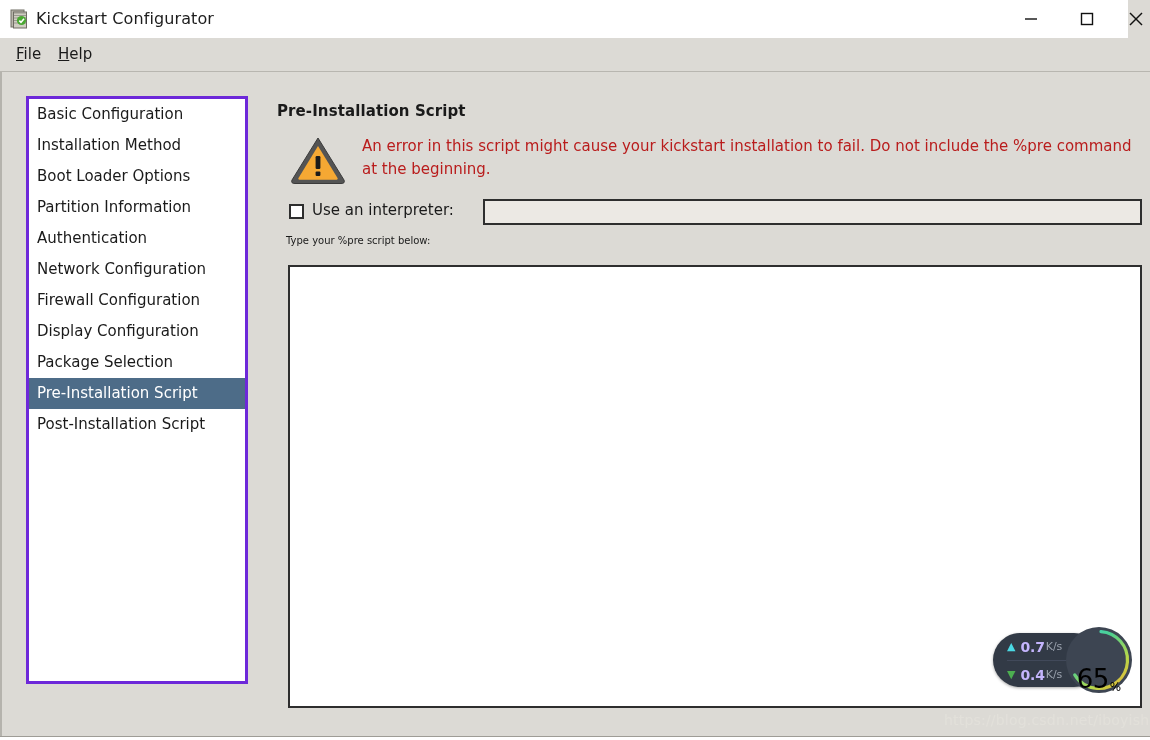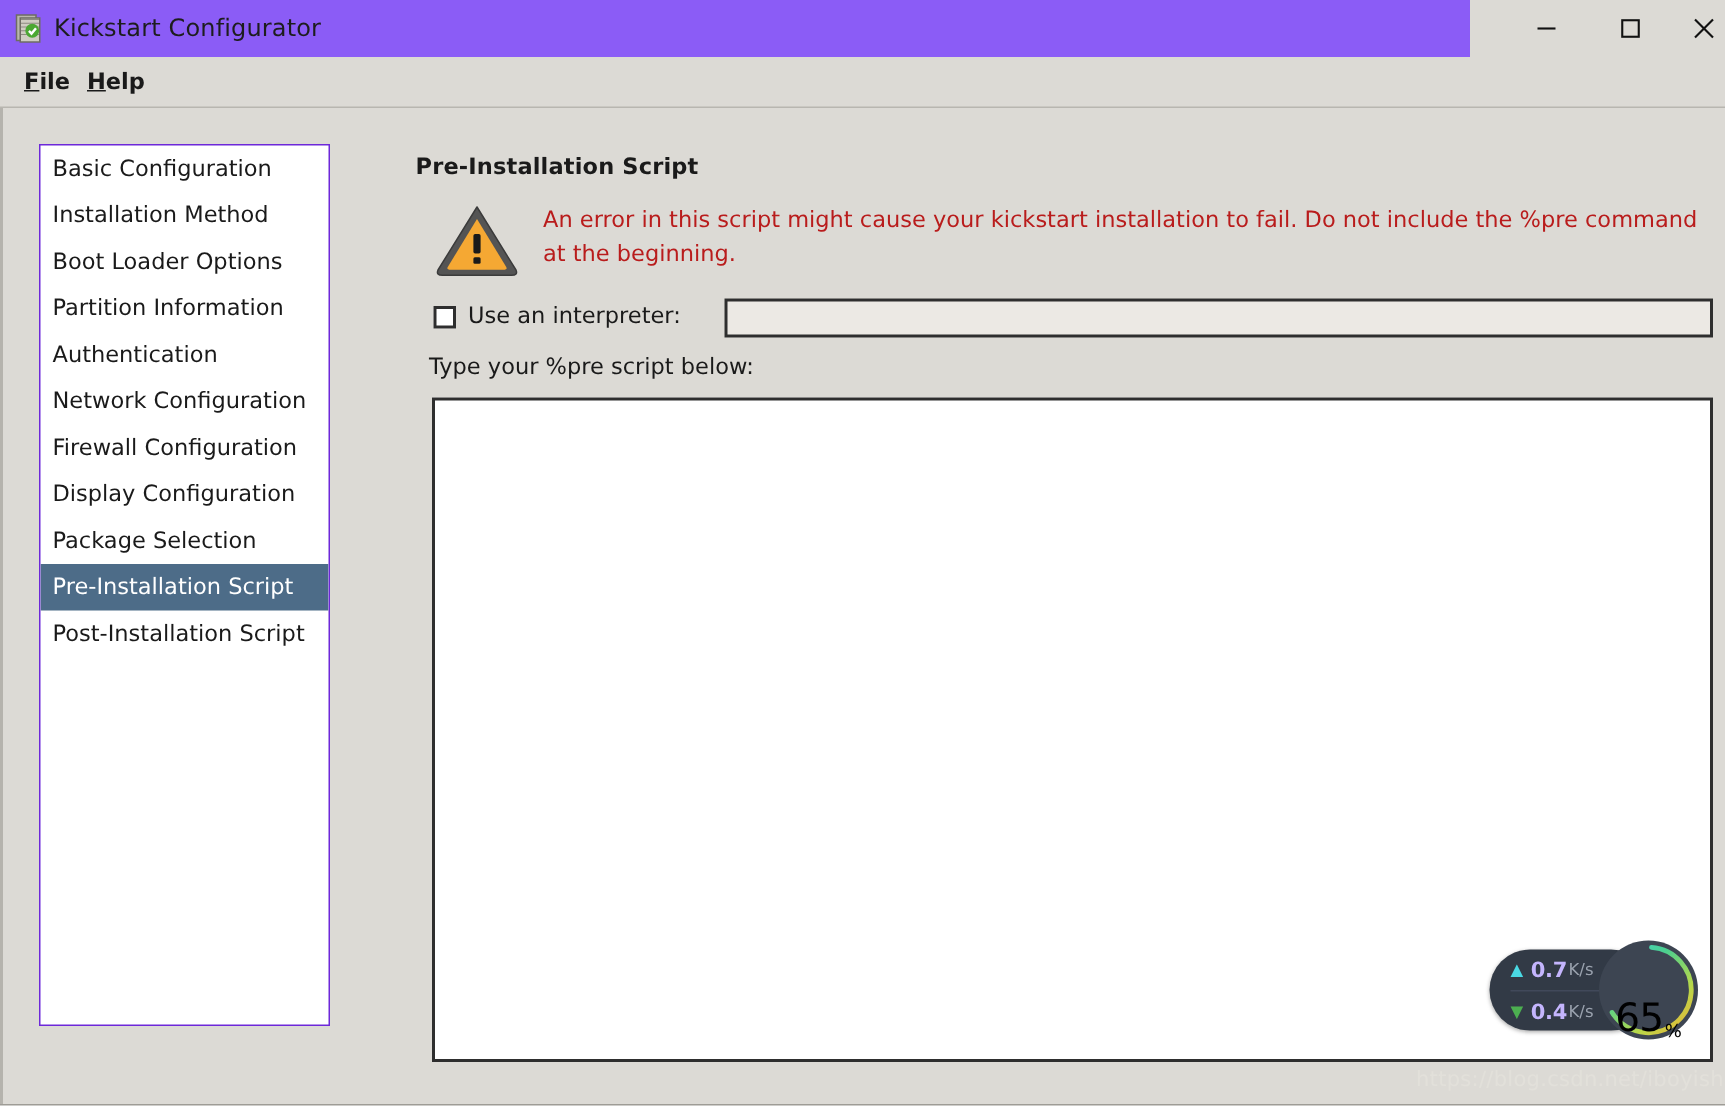--- a/index.html
+++ b/index.html
@@ -22,23 +22,23 @@
     width: 1150px;
     height: 740px;
     background: #dcdad5;
     box-sizing: border-box;
   }
 
   
   #titlebar {
     position: absolute;
     left: 0; top: 0;
-    width: 980px;
+    width: 1128px;
     height: 38px;
-    background: #8b5cf6;
+    background: #ffffff;
     box-sizing: border-box;
   }
   #title-icon {
     position: absolute;
     left: 8px; top: 8px;
     width: 22px; height: 22px;
   }
   #title-text {
     position: absolute;
     left: 36px; top: 9px;
@@ -74,21 +74,20 @@
     border-bottom: 1px solid #b8b6b0;
     box-sizing: border-box;
   }
   .menu-item {
     position: absolute;
     top: 7px;
     font-size: 15px;
     color: #1a1a1a;
     padding: 0 2px;
     cursor: default;
-    font-weight: bold;
   }
   .menu-item .acc { text-decoration: underline; }
   #menu-file { left: 14px; }
   #menu-help { left: 56px; }
 
   
   #content {
     position: absolute;
     left: 0; top: 72px;
     width: 1150px;
@@ -108,24 +107,24 @@
     width: 1150px; height: 4px;
     background: #ffffff;
     border-top: 1px solid #9e9c96;
     box-sizing: border-box;
   }
 
   
   #sidebar {
     position: absolute;
     left: 26px; top: 24px;
-    width: 194px;
+    width: 222px;
     height: 588px;
     background: #ffffff;
-    border: 1px solid #6d28d9;
+    border: 3px solid #6d28d9;
     box-sizing: border-box;
     overflow: hidden;
   }
   .side-item {
     height: 31px;
     line-height: 31px;
     padding-left: 8px;
     font-size: 15px;
     color: #1a1a1a;
     white-space: nowrap;
@@ -194,21 +193,21 @@
     font-family: "DejaVu Sans", "Liberation Sans", sans-serif;
     font-size: 14px;
     color: #1a1a1a;
     padding: 0 4px;
     outline: none;
   }
 
   #script-label {
     position: absolute;
     left: 286px; top: 163px;
-    font-size: 15px;
+    font-size: 10px;
     color: #1a1a1a;
   }
 
   #script-area {
     position: absolute;
     left: 288px; top: 193px;
     width: 854px; height: 443px;
     background: #ffffff;
     border: 2px solid #2e2e2e;
     box-sizing: border-box;

